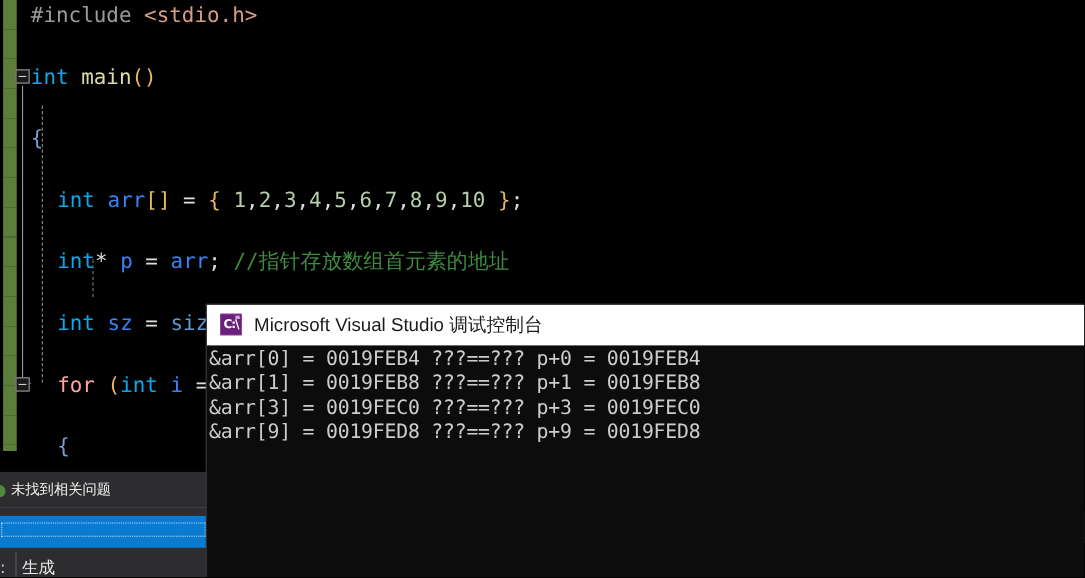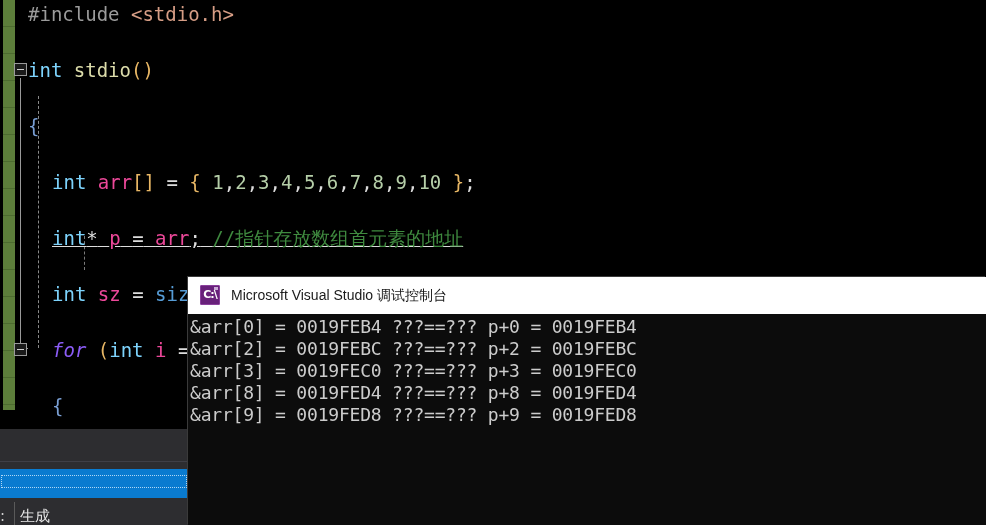--- a/index.html
+++ b/index.html
@@ -107,23 +107,23 @@
   .guide-foot {
     position: absolute;
     left: 20px;
     width: 8px;
     height: 1px;
     background: #9a9a9a;
   }
 
   
   .kw      { color: #569cd6; }
-  .kwctrl  { color: #8b5cf6; font-style: italic; }
-  .type    { color: #7dd3fc; }
-  .ident   { color: #ec4899; }
+  .kwctrl  { color: #fca5a5; }
+  .type    { color: #0ea5e9; }
+  .ident   { color: #3b82f6; }
   .fn      { color: #dcdcaa; }
   .num     { color: #b5cea8; }
   .str     { color: #d69d85; }
   .cmt     { color: #3f8a3f; }
   .preproc { color: #9b9b9b; }
   .inc     { color: #d69d85; }
   .op      { color: #dcdcdc; }
   .brkt1   { color: #e8b765; }
   .brkt2   { color: #d0a0e0; }
   .esc     { color: #d7ba7d; }
@@ -253,21 +253,21 @@
     width: 4px; height: 3px;
     background: #c9a9d4;
   }
   .console-title-text {
     position: absolute;
     left: 43px;
     top: 0;
     height: 37px;
     line-height: 37px;
     font-family: "Liberation Sans", sans-serif;
-    font-size: 14px;
+    font-size: 17px;
     color: #1a1a1a;
     white-space: nowrap;
   }
   .console-body {
     position: absolute;
     left: 0; top: 37px;
     width: 798px;
     height: 200px;
     padding-top: 2px;
     box-sizing: border-box;
@@ -298,33 +298,33 @@
     <div class="guide-dash2" style="top:236px;height:34px;"></div>
 
     <div class="code-lines">
 
       <div class="cline" style="top:0;">
         <span class="txt"><span class="preproc">#include </span><span class="inc">&lt;stdio.h&gt;</span></span>
       </div>
 
       <div class="cline" style="top:28px;">
         <span class="fold"></span>
-        <span class="txt" style="left:28px;"><span class="type">int</span><span class="op"> </span><span class="fn">stdio</span><span class="brkt1">()</span></span>
+        <span class="txt" style="left:28px;"><span class="type">int</span><span class="op"> </span><span class="fn">main</span><span class="brkt1">()</span></span>
       </div>
 
       <div class="cline" style="top:56px;">
         <span class="txt" style="left:28px;"><span class="brace">{</span></span>
       </div>
 
       <div class="cline" style="top:84px;">
         <span class="txt" style="left:52px;"><span class="type">int</span> <span class="ident">arr</span><span class="brkt1">[]</span> <span class="op">=</span> <span class="brkt1">{</span> <span class="num">1</span><span class="op">,</span><span class="num">2</span><span class="op">,</span><span class="num">3</span><span class="op">,</span><span class="num">4</span><span class="op">,</span><span class="num">5</span><span class="op">,</span><span class="num">6</span><span class="op">,</span><span class="num">7</span><span class="op">,</span><span class="num">8</span><span class="op">,</span><span class="num">9</span><span class="op">,</span><span class="num">10</span> <span class="brkt1">}</span><span class="op">;</span></span>
       </div>
 
       <div class="cline" style="top:112px;">
-        <span class="txt" style="left:52px;text-decoration:underline;"><span class="type">int</span><span class="op">*</span> <span class="ident">p</span> <span class="op">=</span> <span class="ident">arr</span><span class="op">;</span> <span class="cmt">//指针存放数组首元素的地址</span></span>
+        <span class="txt" style="left:52px;"><span class="type">int</span><span class="op">*</span> <span class="ident">p</span> <span class="op">=</span> <span class="ident">arr</span><span class="op">;</span> <span class="cmt">//指针存放数组首元素的地址</span></span>
       </div>
 
       <div class="cline" style="top:140px;">
         <span class="txt" style="left:52px;"><span class="type">int</span> <span class="ident">sz</span> <span class="op">=</span> <span class="kw">sizeof</span><span class="brkt1">(</span><span class="ident">arr</span><span class="brkt1">)</span> <span class="op">/</span> <span class="kw">sizeof</span><span class="brkt1">(</span><span class="ident">arr</span><span class="brkt2">[</span><span class="num">0</span><span class="brkt2">]</span><span class="brkt1">)</span><span class="op">;</span></span>
       </div>
 
       <div class="cline" style="top:168px;">
         <span class="fold"></span>
         <span class="txt" style="left:52px;"><span class="kwctrl">for</span> <span class="brkt1">(</span><span class="type">int</span> <span class="ident">i</span> <span class="op">=</span> <span class="num">0</span><span class="op">;</span> <span class="ident">i</span> <span class="op">&lt;</span> <span class="ident">sz</span><span class="op">;</span> <span class="ident">i</span><span class="op">++</span><span class="brkt1">)</span></span>
       </div>
@@ -334,40 +334,43 @@
       </div>
 
       <div class="cline highlight" style="top:240px;height:30px;line-height:30px;width:986px;">
         <span class="txt" style="left:118px;"><span class="fn">printf</span><span class="brkt1">(</span><span class="str">"&amp;arr[%d] = %p ???==??? p+%d = %p</span><span class="esc">\n</span><span class="str">"</span><span class="op">,</span> <span class="ident">i</span><span class="op">,</span> <span class="op">&amp;</span><span class="ident">arr</span><span class="brkt2">[</span><span class="ident">i</span><span class="brkt2">]</span><span class="op">,</span> <span class="ident">i</span><span class="op">,</span> <span class="ident">p</span> <span class="op">+</span> <span class="ident">i</span><span class="brkt1">)</span><span class="op">;</span></span>
       </div>
 
     </div>
   </div>
 
   <div class="panel">
+    <div class="panel-row-issues">
+      <span class="issue-dot"></span>
+      <span class="issue-text">未找到相关问题</span>
+    </div>
     <div class="panel-sep"></div>
     <div class="panel-row-selected">
       <span class="focus-dots"></span>
     </div>
     <div class="panel-divider-v"></div>
     <div class="panel-row-build">
       <span class="build-colon">:</span>
       <span class="build-text">生成</span>
     </div>
   </div>
 
   <div class="console">
     <div class="console-title">
       <span class="console-icon">
         <span class="glyph">C:\</span>
       </span>
       <span class="console-title-text">Microsoft Visual Studio 调试控制台</span>
     </div>
     <div class="console-body">
         <div class="out-line">&amp;arr[0] = 0019FEB4 ???==??? p+0 = 0019FEB4</div>
-        <div class="out-line">&amp;arr[2] = 0019FEBC ???==??? p+2 = 0019FEBC</div>
+        <div class="out-line">&amp;arr[1] = 0019FEB8 ???==??? p+1 = 0019FEB8</div>
         <div class="out-line">&amp;arr[3] = 0019FEC0 ???==??? p+3 = 0019FEC0</div>
-        <div class="out-line">&amp;arr[8] = 0019FED4 ???==??? p+8 = 0019FED4</div>
         <div class="out-line">&amp;arr[9] = 0019FED8 ???==??? p+9 = 0019FED8</div>
       </div>
   </div>
 
 </div>
 
 </body></html>

